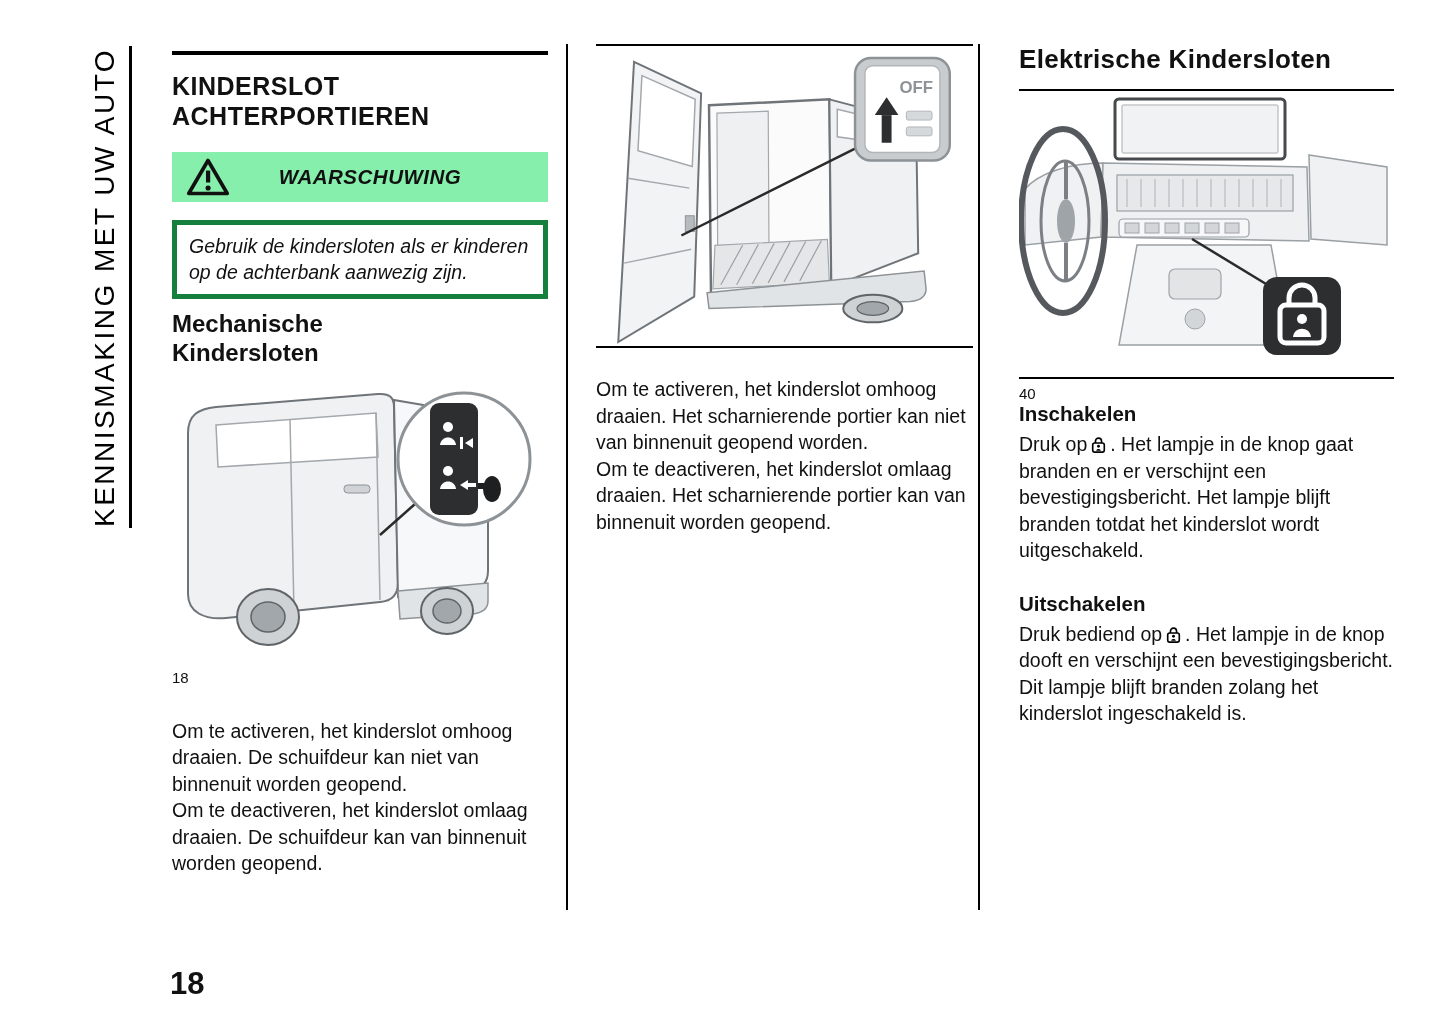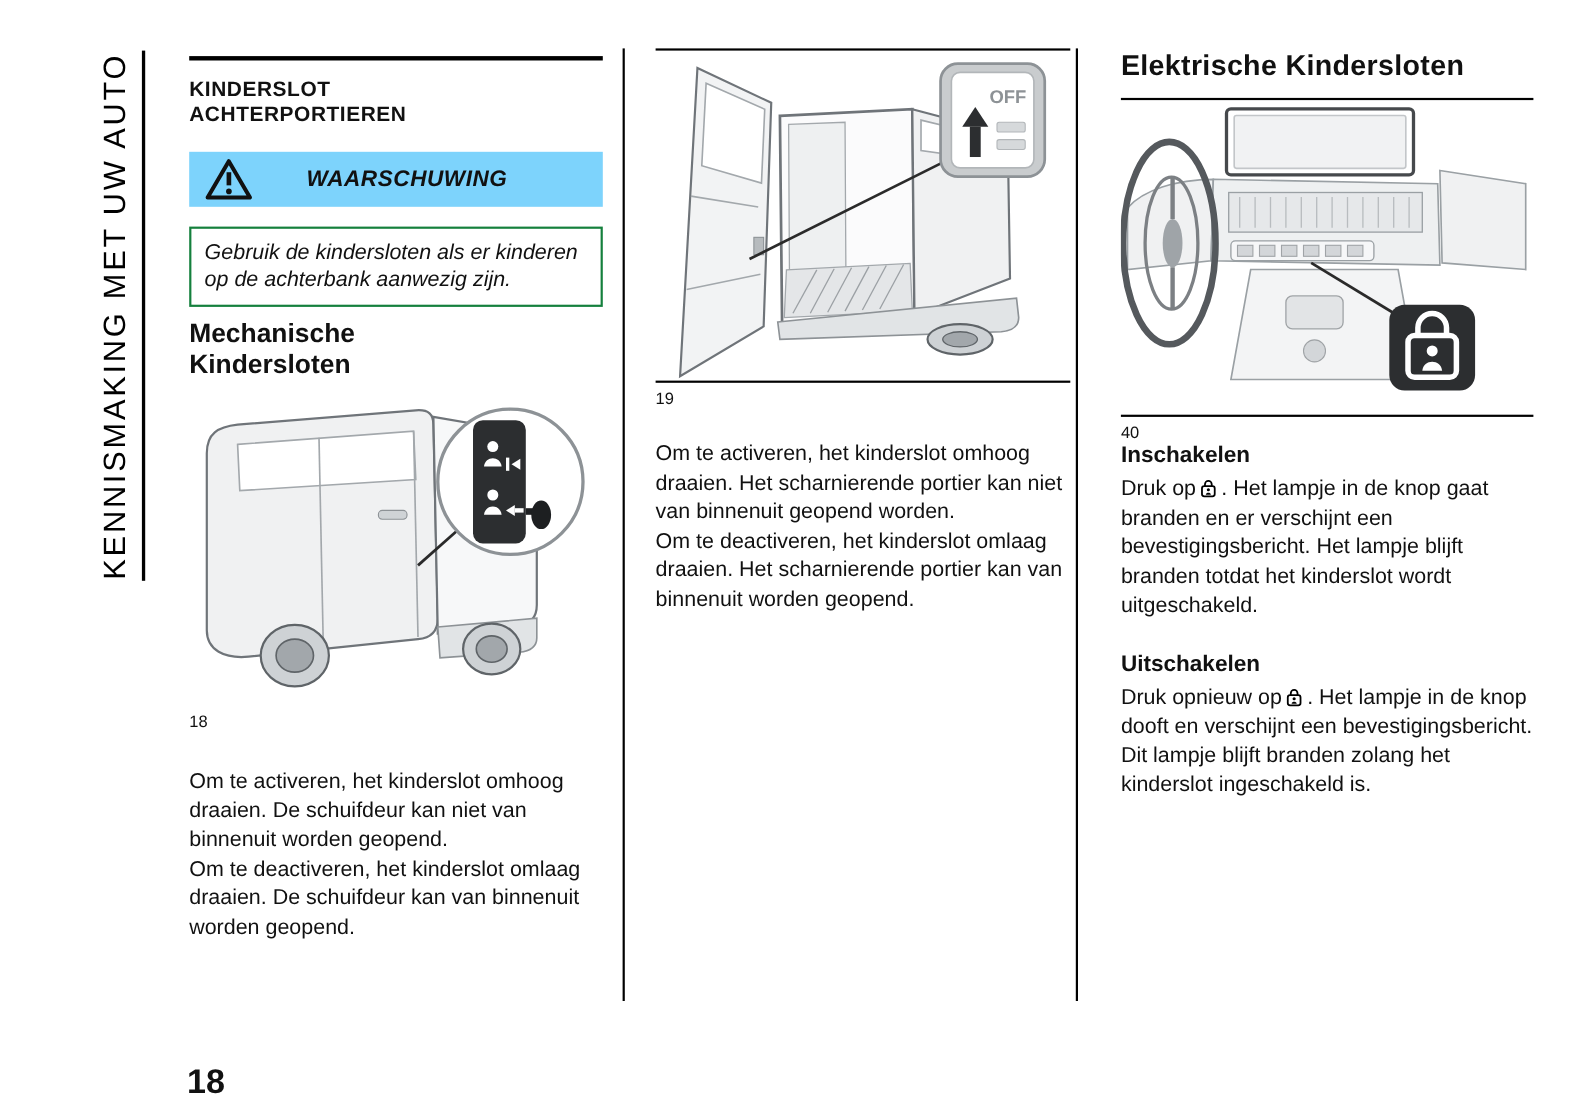--- a/index.html
+++ b/index.html
@@ -18,25 +18,25 @@
   .divider { position:absolute; top:44px; width:2px; height:866px; background:#000; }
   .divider-1 { left:566px; }
   .divider-2 { left:978px; }
   .col { position:absolute; top:44px; }
   .col-1 { left:172px; width:376px; }
   .col-2 { left:596px; width:377px; }
   .col-3 { left:1019px; width:375px; }
   .preline { white-space:pre-line; }
   .h-title { font-size:28px; font-weight:bold; letter-spacing:1.5px; }
   .title-rule { height:4px; background:#000; margin-top:7px; }
-  .h-sub { font-size:19px; font-weight:bold; letter-spacing:0.5px; line-height:1.2; margin-top:16px; }
-  .warning-box { margin-top:21px; background:#7dd3fc; height:50px; display:flex; align-items:center; padding:0 10px 0 14px; }
+  .h-sub { font-size:25px; font-weight:bold; letter-spacing:0.5px; line-height:1.2; margin-top:16px; }
+  .warning-box { margin-top:21px; background:#86efac; height:50px; display:flex; align-items:center; padding:0 10px 0 14px; }
   .warning-box svg { flex:0 0 auto; display:block; }
   .warning-label { flex:1; text-align:center; font-style:italic; font-weight:bold; font-size:20.5px; letter-spacing:0.5px; padding-right:28px; }
-  .note-box { margin-top:18px; border:2px solid #15803d; padding:9px 12px; font-style:italic; font-size:19.5px; line-height:1.32; }
+  .note-box { margin-top:18px; border:5px solid #15803d; padding:9px 12px; font-style:italic; font-size:19.5px; line-height:1.32; }
   .h-mid { font-size:24px; font-weight:bold; line-height:1.17; margin-top:11px; }
   figure { margin:0; }
   .fig { display:block; }
   .fig-caption { font-size:15px; margin-top:6px; color:#111; }
   .body-text { font-size:19.5px; line-height:1.36; }
   .col-1 .body-text { margin-top:32px; }
   .col-2 .body-text { margin-top:28px; }
   .rule { height:2px; background:#000; }
   .col-2 .fig-wrap { margin-top:4px; }
   .h-col3 { font-size:26px; font-weight:bold; letter-spacing:0.3px; }
@@ -144,21 +144,20 @@
         <rect x="260" y="8" width="96" height="104" rx="16" fill="#c9ccce" stroke="#8d9296" stroke-width="2.5"></rect>
         <rect x="270" y="16" width="76" height="88" rx="8" fill="#ffffff" stroke="#b2b6b9" stroke-width="1.5"></rect>
         <text x="322" y="44" text-anchor="middle" font-size="17" font-weight="bold" fill="#8d9296">OFF</text>
         <path d="M280 66 L292 48 L304 66 Z" fill="#2c2e30"></path>
         <rect x="287" y="66" width="10" height="28" fill="#2c2e30"></rect>
         <rect x="312" y="62" width="26" height="9" rx="2" fill="#d6d9db" stroke="#b2b6b9"></rect>
         <rect x="312" y="78" width="26" height="9" rx="2" fill="#d6d9db" stroke="#b2b6b9"></rect>
       </svg>
     </figure>
     <div class="rule"></div>
-    <div class="fig-caption">19</div>
 
     <p class="body-text preline">Om te activeren, het kinderslot omhoog draaien. Het scharnierende portier kan niet van binnenuit geopend worden.
 Om te deactiveren, het kinderslot omlaag draaien. Het scharnierende portier kan van binnenuit worden geopend.</p>
   </section>
 
   <section class="col col-3">
     <h2 class="h-col3">Elektrische Kindersloten</h2>
     <div class="rule rule-top"></div>
     <figure class="fig-wrap">
       <svg class="fig" width="375" height="284" viewBox="0 0 375 284">
@@ -215,21 +214,21 @@
 
     <h4 class="h4">Inschakelen</h4>
     <p class="body-flow"><span>Druk op</span><svg class="inline-icon" viewBox="0 0 22 26">
           <path d="M6.5 10 V7.5 a4.5 4.5 0 0 1 9 0 V10" fill="none" stroke="#000" stroke-width="2.4"></path>
           <rect x="2.5" y="10" width="17" height="13.5" rx="3" fill="none" stroke="#000" stroke-width="2.4"></rect>
           <circle cx="11" cy="14.8" r="2.1" fill="#000"></circle>
           <path d="M7.6 21.4 C8 18 14 18 14.4 21.4 Z" fill="#000"></path>
         </svg><span>. Het lampje in de knop gaat branden en er verschijnt een bevestigingsbericht. Het lampje blijft branden totdat het kinderslot wordt uitgeschakeld.</span></p>
 
     <h4 class="h4 h4-2">Uitschakelen</h4>
-    <p class="body-flow"><span>Druk opnieuw op</span><svg class="inline-icon" viewBox="0 0 22 26">
+    <p class="body-flow"><span>Druk bediend op</span><svg class="inline-icon" viewBox="0 0 22 26">
           <path d="M6.5 10 V7.5 a4.5 4.5 0 0 1 9 0 V10" fill="none" stroke="#000" stroke-width="2.4"></path>
           <rect x="2.5" y="10" width="17" height="13.5" rx="3" fill="none" stroke="#000" stroke-width="2.4"></rect>
           <circle cx="11" cy="14.8" r="2.1" fill="#000"></circle>
           <path d="M7.6 21.4 C8 18 14 18 14.4 21.4 Z" fill="#000"></path>
         </svg><span>. Het lampje in de knop dooft en verschijnt een bevestigingsbericht. Dit lampje blijft branden zolang het kinderslot ingeschakeld is.</span></p>
   </section>
 
   <div class="page-number">18</div>
 </div>
 

